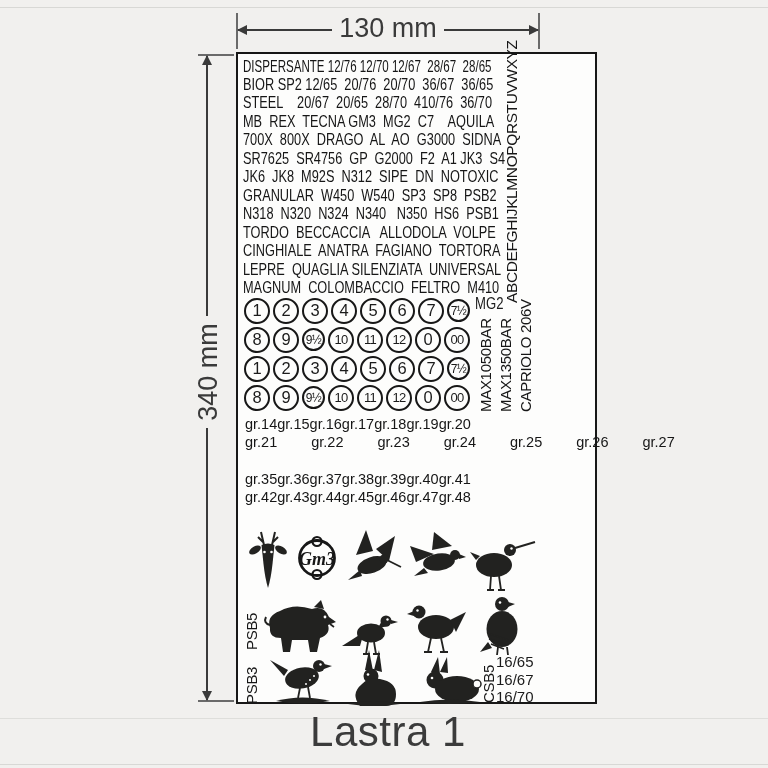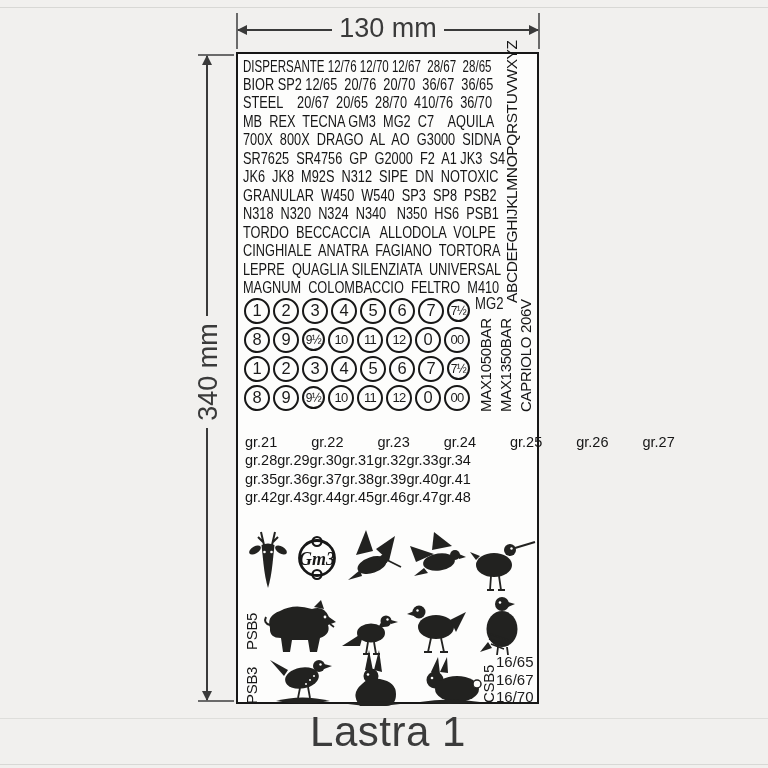--- a/index.html
+++ b/index.html
@@ -16,21 +16,21 @@
   .extline{position:absolute;background:#6a6a6a;}
   .arr{position:absolute;width:0;height:0;}
   .arr.left{border-top:5px solid transparent;border-bottom:5px solid transparent;border-right:10px solid #3a3a3a;}
   .arr.right{border-top:5px solid transparent;border-bottom:5px solid transparent;border-left:10px solid #3a3a3a;}
   .arr.up{border-left:5px solid transparent;border-right:5px solid transparent;border-bottom:10px solid #3a3a3a;}
   .arr.down{border-left:5px solid transparent;border-right:5px solid transparent;border-top:10px solid #3a3a3a;}
   .dimlabel{position:absolute;font-size:27px;color:#3a3a3a;text-align:center;}
   .dimlabel span{background:#f1f0ee;padding:0 7px;}
   .vrot{transform:rotate(-90deg);transform-origin:left top;}
   
-  .sheet{position:absolute;left:236px;top:52px;width:303px;height:652px;
+  .sheet{position:absolute;left:236px;top:52px;width:361px;height:652px;
     background:#fdfdfc;border:2px solid #171717;box-sizing:border-box;}
   .tlines{position:absolute;left:5px;top:3px;}
   .tline{font-size:17px;line-height:18.5px;white-space:pre;transform:scaleX(0.75);
     transform-origin:left center;letter-spacing:0;color:#161616;}
   .tline:first-child{transform:scaleX(0.70);font-size:16.5px;}
   .valpha{position:absolute;left:265px;top:249px;width:245px;font-size:15.5px;
     letter-spacing:-0.4px;white-space:pre;color:#161616;}
   .crow{position:absolute;left:6px;display:flex;gap:3px;align-items:center;height:27px;}
   .circ{display:inline-flex;align-items:center;justify-content:center;flex:0 0 auto;
     width:26px;height:26px;border:2px solid #171717;border-radius:50%;
@@ -140,37 +140,37 @@
       <span class="circ wide">12</span>
       <span class="circ">0</span>
       <span class="circ wide">00</span>
     </div>
 
   <div class="mg2">MG2</div>
   <div class="vlabel vrot" style="left:239px;top:358px;width:104px;">MAX1050BAR</div>
   <div class="vlabel vrot" style="left:259px;top:358px;width:104px;">MAX1350BAR</div>
   <div class="vlabel vrot" style="left:279px;top:358px;width:120px;">CAPRIOLO 206V</div>
 
+  <div class="grrow" style="top:361px;">
+      <span>gr.14</span>
+      <span>gr.15</span>
+      <span>gr.16</span>
+      <span>gr.17</span>
+      <span>gr.18</span>
+      <span>gr.19</span>
+      <span>gr.20</span>
+    </div>
   <div class="grrow" style="top:379px;gap:34px;">
       <span>gr.21</span>
       <span>gr.22</span>
       <span>gr.23</span>
       <span>gr.24</span>
       <span>gr.25</span>
       <span>gr.26</span>
       <span>gr.27</span>
-    </div>
-  <div class="grrow" style="top:397px;">
-      <span>gr.28</span>
-      <span>gr.29</span>
-      <span>gr.30</span>
-      <span>gr.31</span>
-      <span>gr.32</span>
-      <span>gr.33</span>
-      <span>gr.34</span>
     </div>
   <div class="grrow" style="top:416px;">
       <span>gr.35</span>
       <span>gr.36</span>
       <span>gr.37</span>
       <span>gr.38</span>
       <span>gr.39</span>
       <span>gr.40</span>
       <span>gr.41</span>
     </div>

